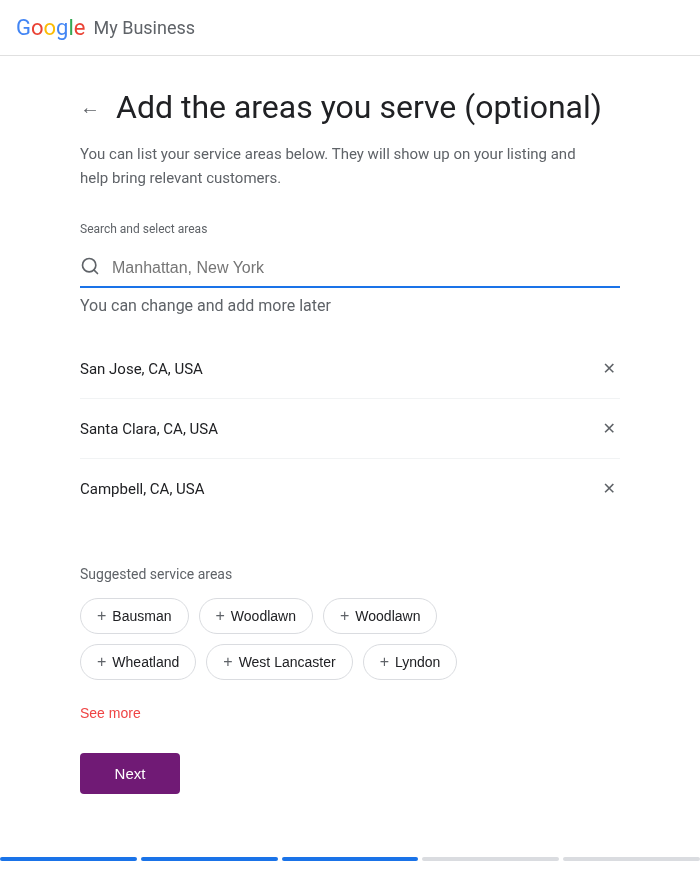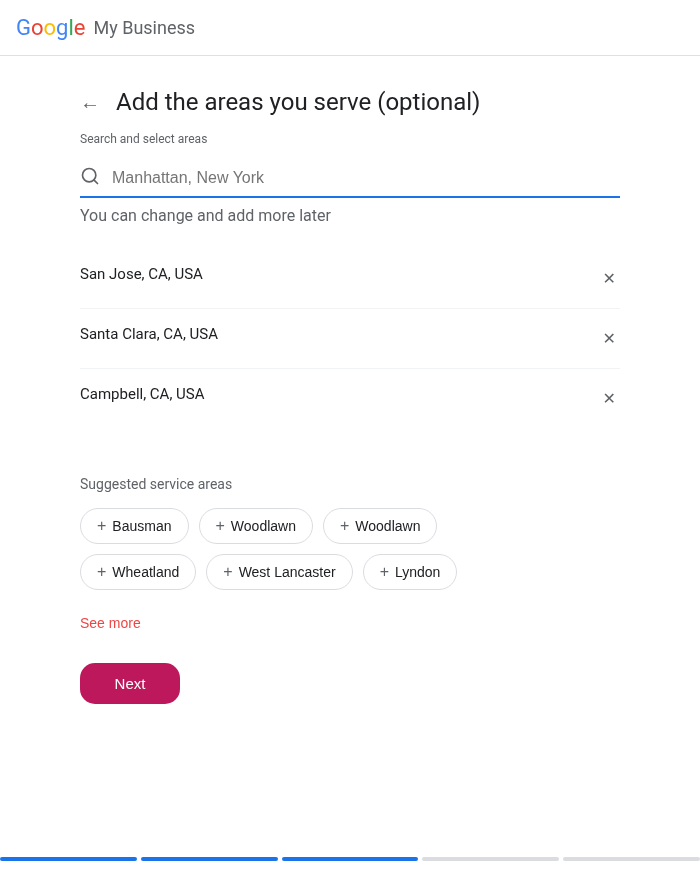--- a/index.html
+++ b/index.html
@@ -57,21 +57,21 @@
     }
 
     .back-arrow {
       font-size: 20px;
       color: #5f6368;
       cursor: pointer;
       margin-right: 16px;
     }
 
     .page-title {
-      font-size: 24px;
+      font-size: 32px;
       font-weight: 400;
       color: #202124;
     }
 
     .description {
       font-size: 15px;
       color: #5f6368;
       line-height: 1.6;
       margin-bottom: 32px;
       max-width: 520px;
@@ -117,21 +117,21 @@
       color: #5f6368;
     }
 
     
     .selected-areas {
       margin-bottom: 48px;
     }
 
     .area-item {
       display: flex;
-      align-items: flex-start;
+      align-items: center;
       justify-content: space-between;
       padding: 16px 0;
       border-bottom: 1px solid #f1f3f4;
     }
 
     .area-item:last-child {
       border-bottom: none;
     }
 
     .area-name {
@@ -197,24 +197,24 @@
       background: none;
       border: none;
       padding: 0;
       margin-top: 25px;
       margin-bottom: 32px;
       display: block;
     }
 
     
     .next-button {
-      background-color: #be185d;
+      background-color: #701a75;
       color: #fff;
       border: none;
-      border-radius: 15px;
+      border-radius: 4px;
       padding: 12px 32px;
       font-size: 15px;
       font-weight: 500;
       cursor: pointer;
       min-width: 100px;
       margin-bottom: 32px;
     }
 
     
     .progress-bar {
@@ -264,20 +264,21 @@
 
 <div class="content-wrapper">
 
   
   <div class="back-row">
     <span class="back-arrow">←</span>
     <h1 class="page-title">Add the areas you serve (optional)</h1>
   </div>
 
   
+  <p class="description">You can list your service areas below. They will show up on your listing and help bring relevant customers.</p>
 
   
   <div class="search-section">
     <span class="search-label">Search and select areas</span>
     <div class="search-row">
       <span class="search-icon-wrap">
         <svg width="20" height="20" viewBox="0 0 24 24" fill="none" stroke="#5f6368" stroke-width="2" stroke-linecap="round" stroke-linejoin="round">
           <circle cx="11" cy="11" r="8"></circle>
           <line x1="21" y1="21" x2="16.65" y2="16.65"></line>
         </svg>

